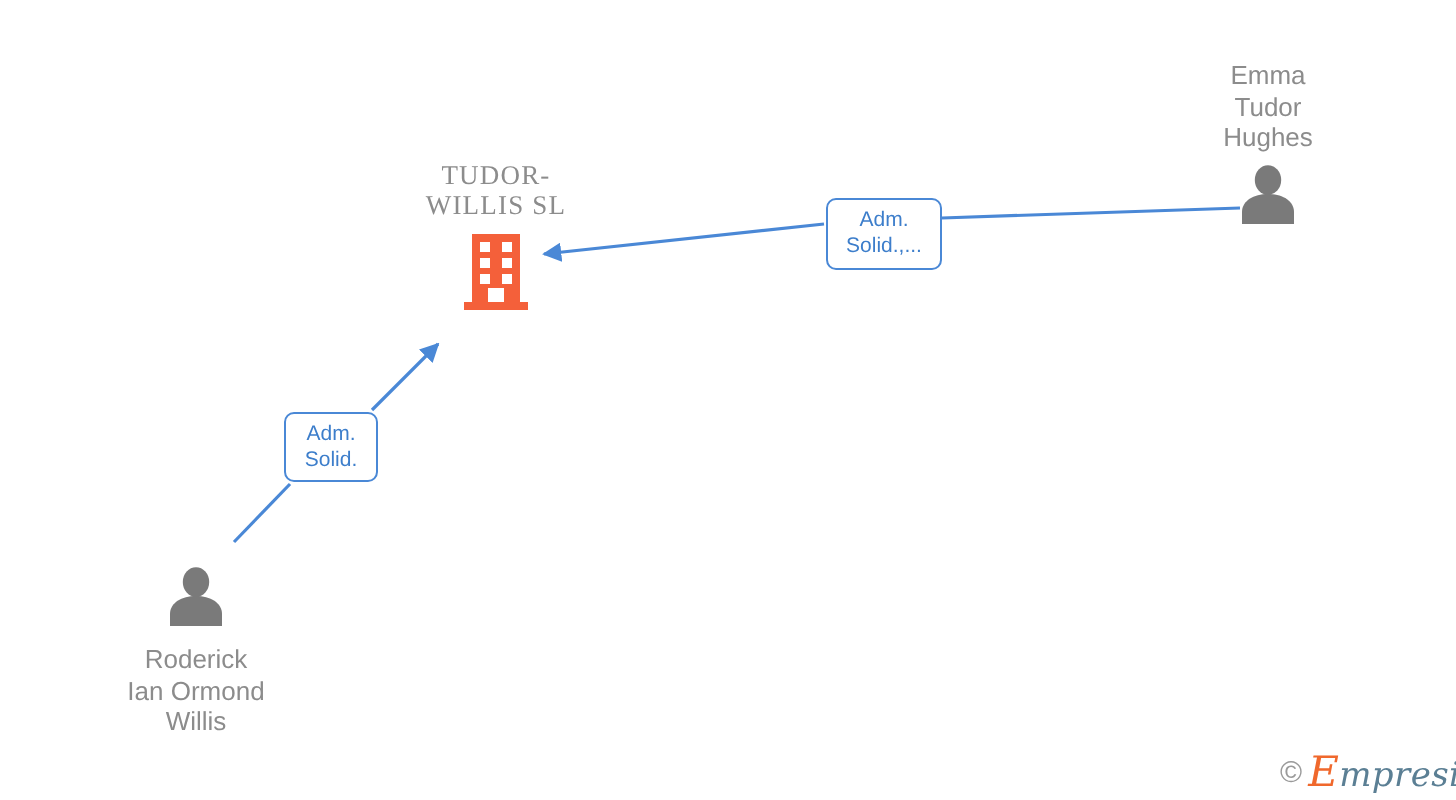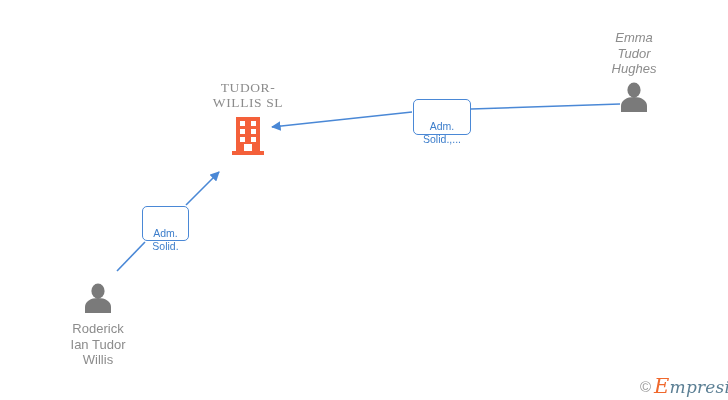--- a/index.html
+++ b/index.html
@@ -46,21 +46,21 @@
     margin-top: 5px;
     display: inline-block;
   }
 
   
   .person-node {
     position: absolute;
     width: 120px;
     text-align: center;
   }
-  .person-node.top-right { left: 574px; top: 30px; font-style: italic; }
+  .person-node.top-right { left: 574px; top: 30px; }
   .person-node.bottom-left { left: 38px; top: 283px; }
   .person-label {
     font-size: 13px;
     line-height: 15.5px;
     color: #8c8c8c;
     white-space: pre-line;
   }
   .person-node.top-right .person-label { margin-bottom: 5px; }
   .person-node.bottom-left .person-label { margin-top: 4px; }
 
@@ -68,21 +68,21 @@
   .relation-label {
     position: absolute;
     box-sizing: border-box;
     border: 1.3px solid #4a88d6;
     border-radius: 5px;
     background: #ffffff;
     color: #3d7ecb;
     font-size: 10.5px;
     line-height: 13px;
     text-align: center;
-    padding: 20px 2px 3px 2px;
+    padding: 4px 2px 3px 2px;
     white-space: pre-line;
   }
   .relation-label.right-rel {
     left: 413px;
     top: 99px;
     width: 58px;
     height: 36px;
   }
   .relation-label.left-rel {
     left: 142px;
@@ -172,21 +172,21 @@
   </div>
 
   <div class="person-node bottom-left">
     <div>
       <svg width="32" height="30" viewBox="0 0 32 30" xmlns="http://www.w3.org/2000/svg">
         <ellipse cx="16" cy="8" rx="6.6" ry="7.4" fill="#7a7a7a"></ellipse>
         <path d="M 3 30 L 3 24 C 3 18.4 8.8 15 16 15 C 23.2 15 29 18.4 29 24 L 29 30 Z" fill="#7a7a7a"></path>
       </svg>
     </div>
     <div class="person-label">Roderick
-Ian Tudor
+Ian Ormond
 Willis</div>
   </div>
 
   <div class="relation-label right-rel">Adm.
 Solid.,...</div>
 
   <div class="relation-label left-rel">Adm.
 Solid.</div>
 
   <div class="watermark">

